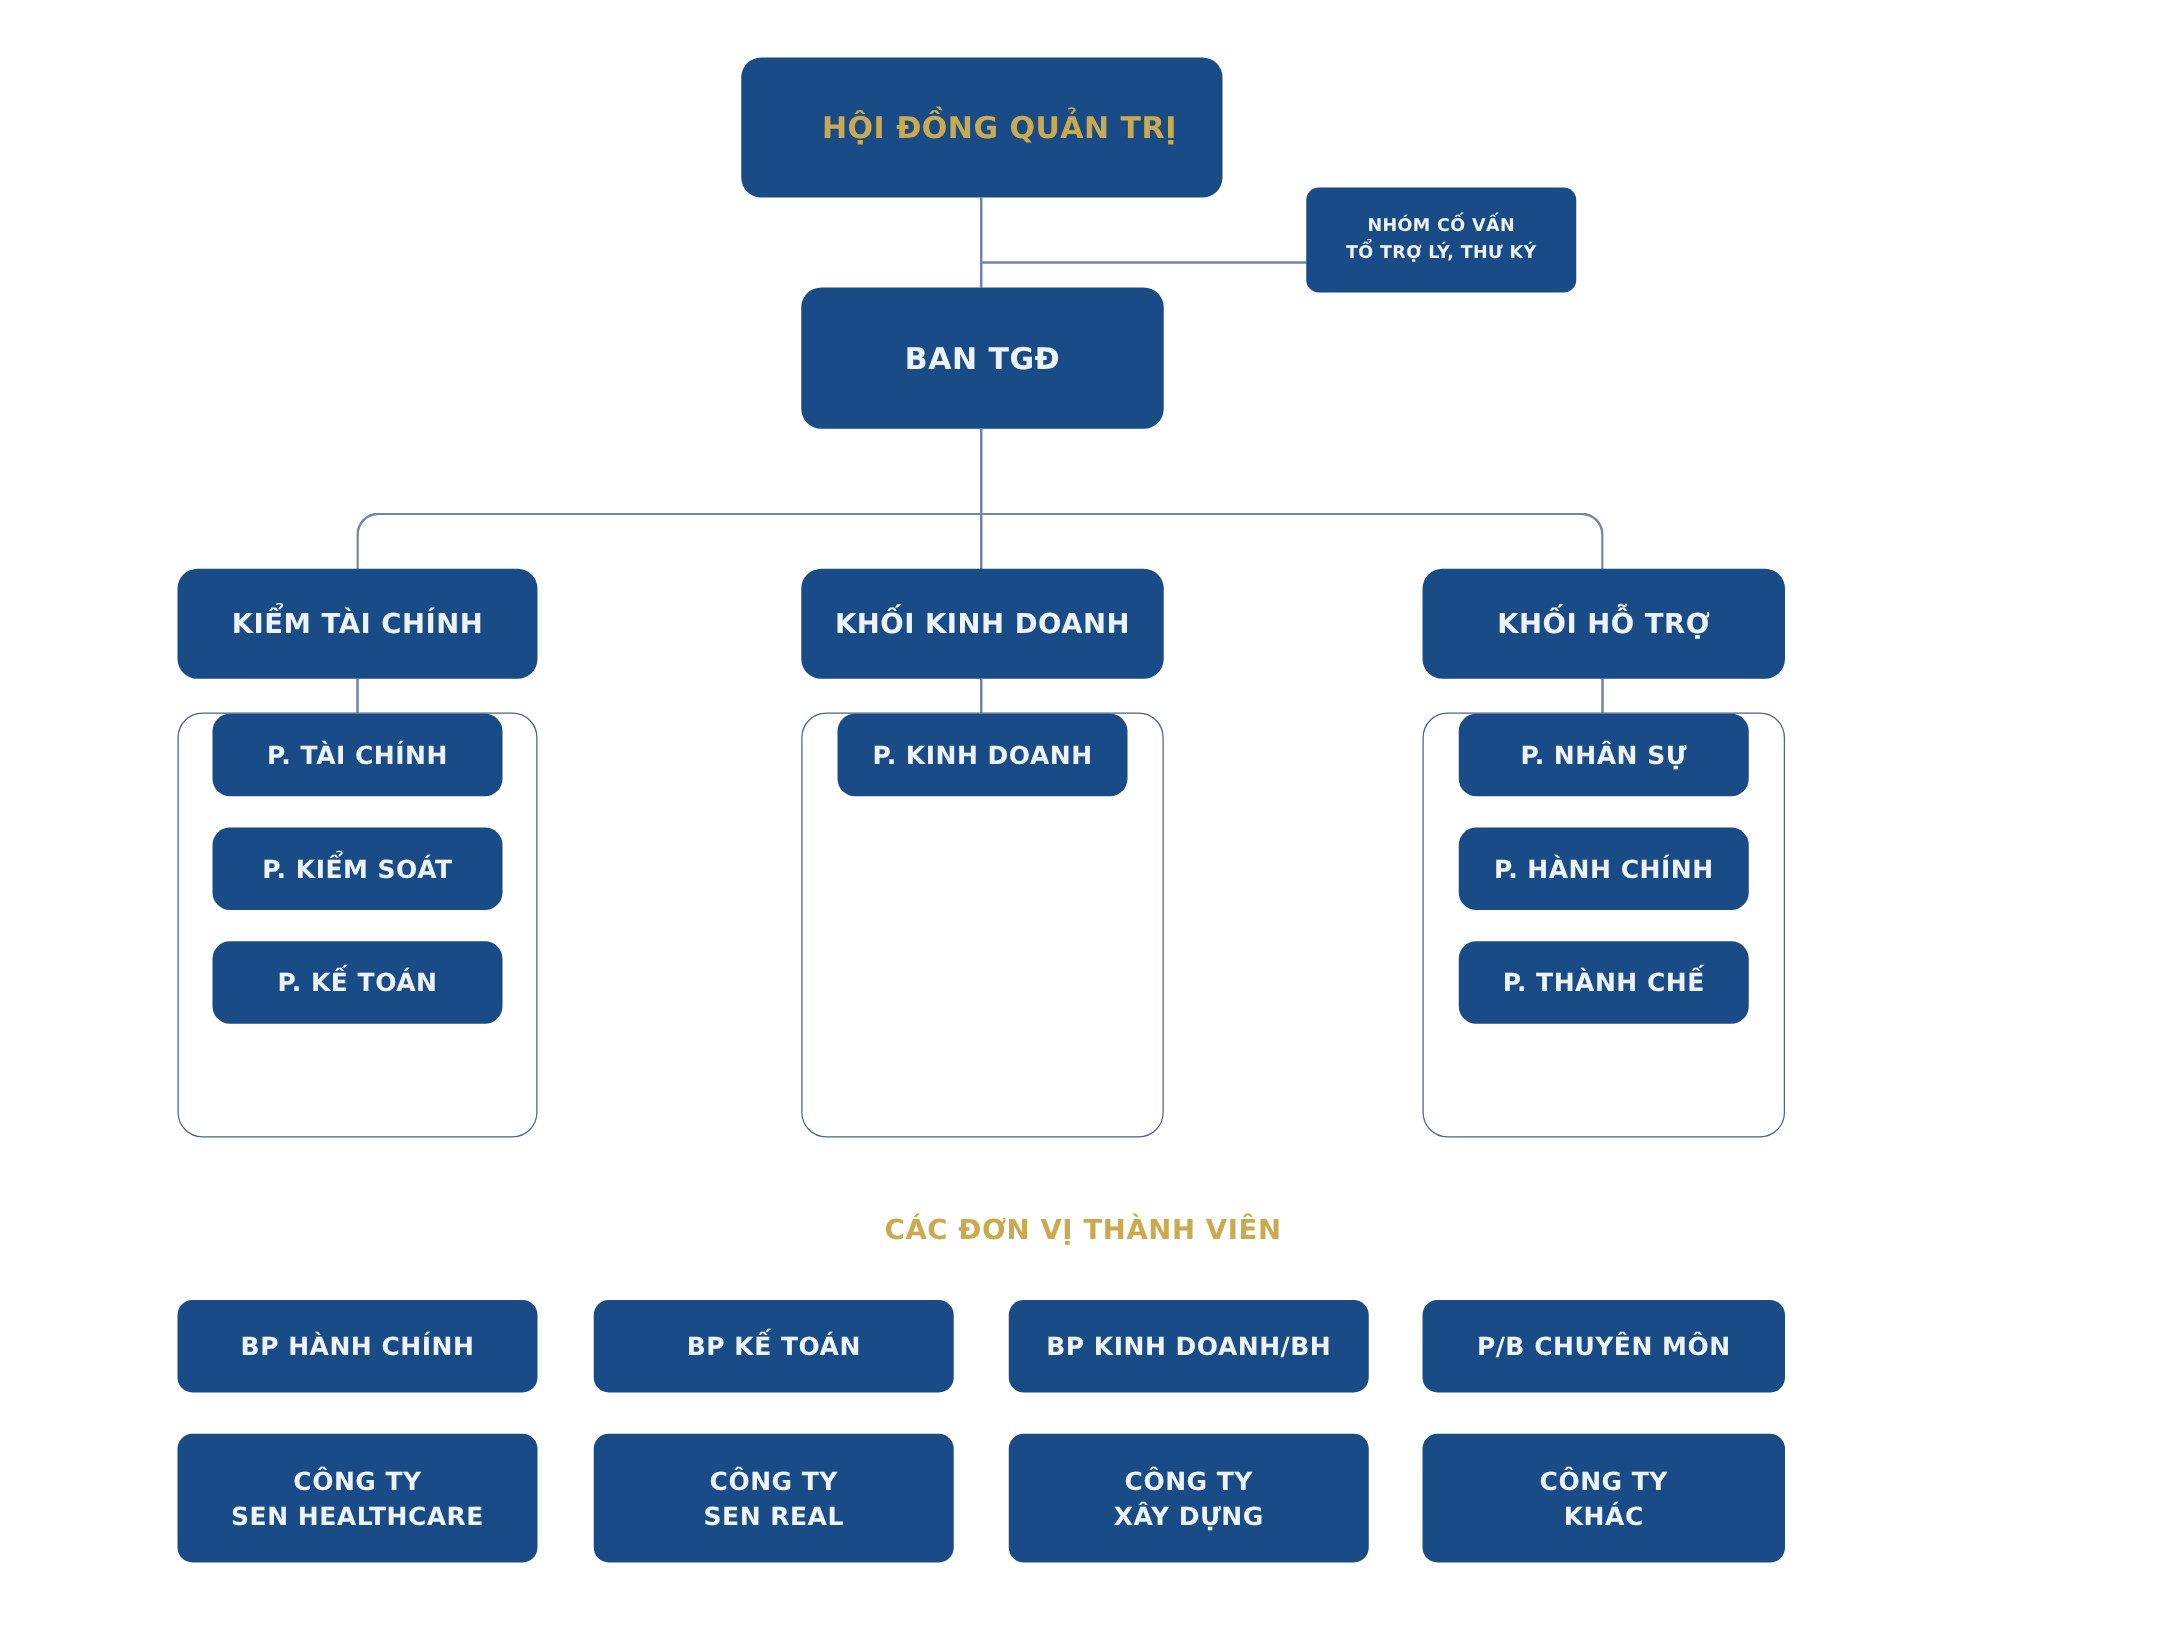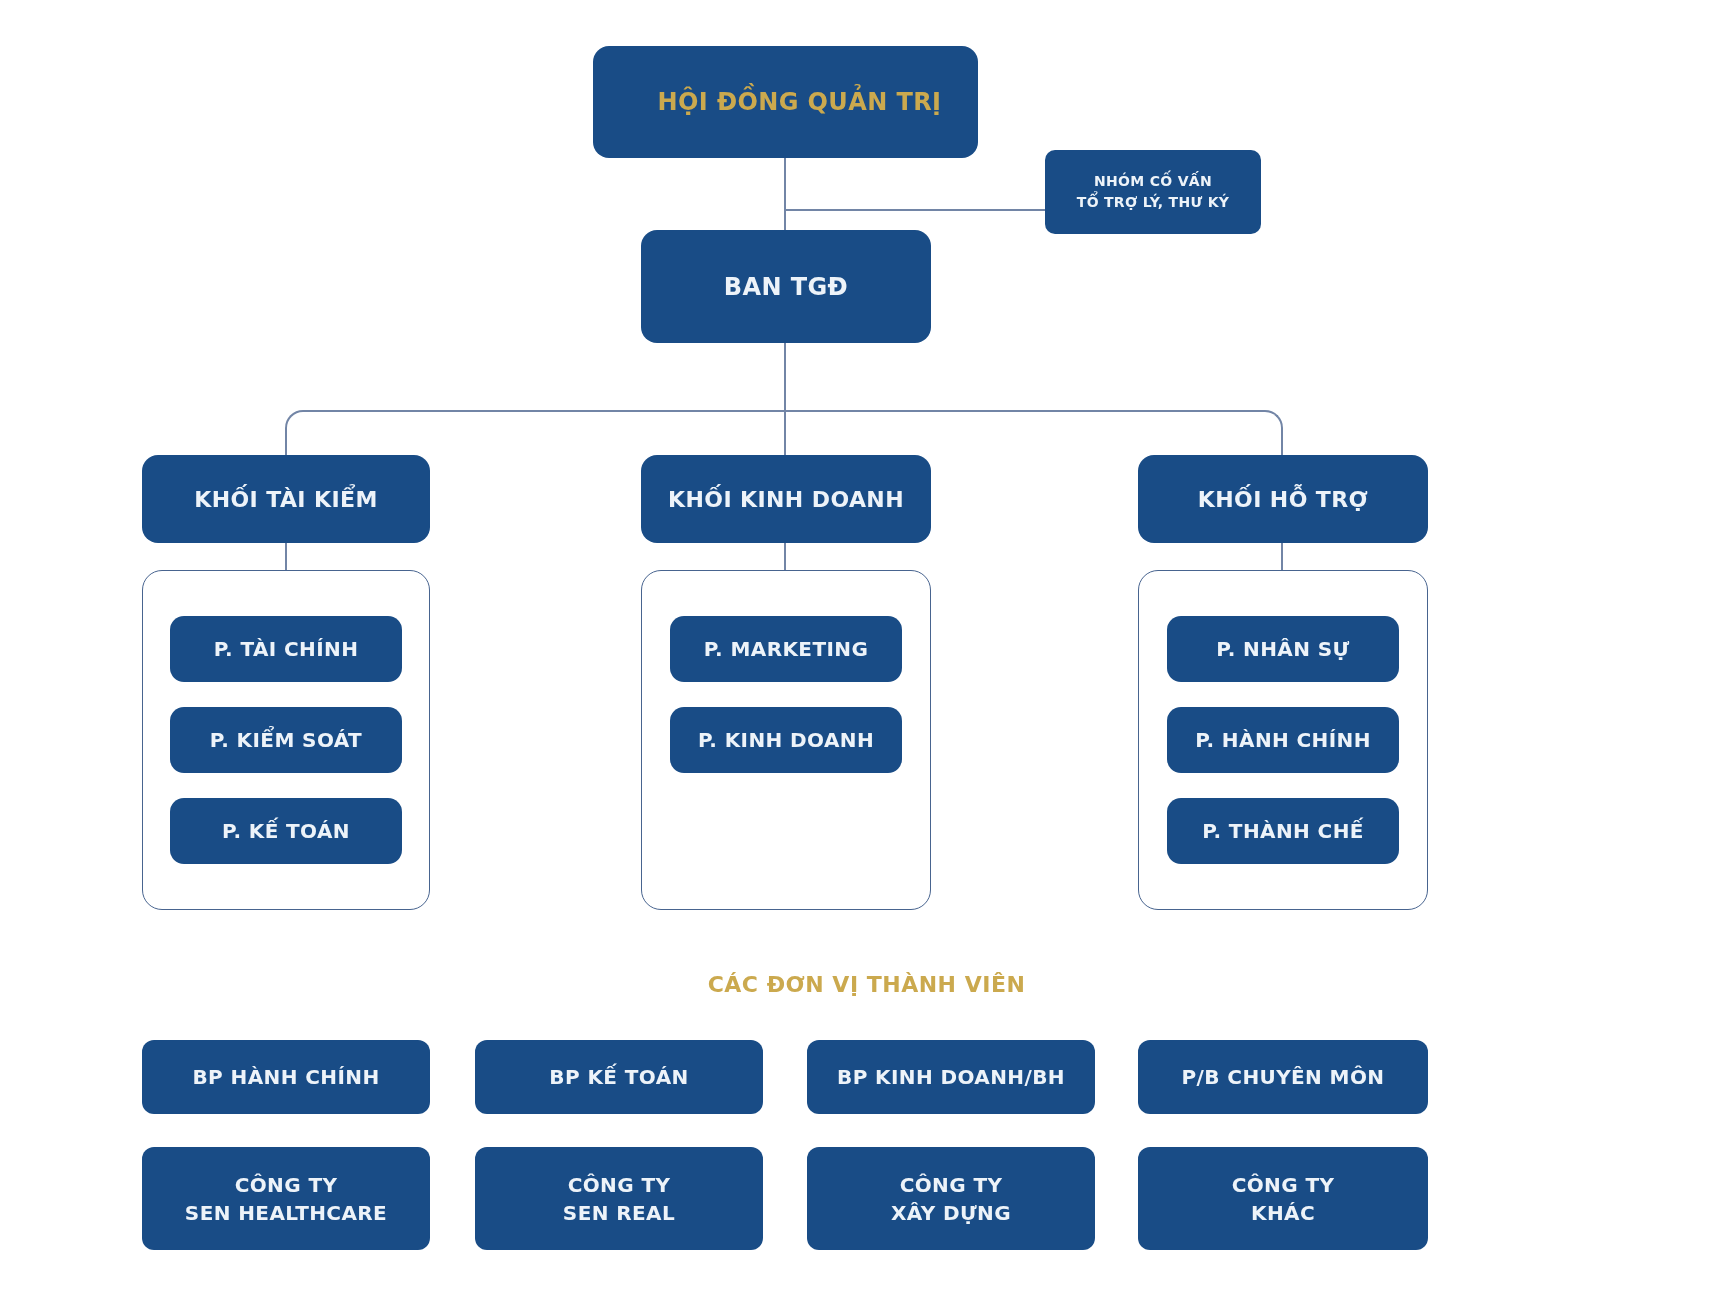--- a/index.html
+++ b/index.html
@@ -25,21 +25,21 @@
   
   .division { top:455px; height:88px; font-size:22px; }
   #div-fin  { left:142px;  width:288px; }
   #div-biz  { left:641px;  width:290px; }
   #div-sup  { left:1138px; width:290px; }
 
   
   .group {
     position:absolute; top:570px; height:340px; box-sizing:border-box;
     border:1.5px solid var(--container_border,#48648F); border-radius:20px; background:#ffffff;
-    display:flex; flex-direction:column; align-items:center; padding-top:45px; gap:25px;
+    display:flex; flex-direction:column; align-items:center; gap:25px;
   }
   #grp-fin { left:142px;  width:288px; }
   #grp-biz { left:641px;  width:290px; }
   #grp-sup { left:1138px; width:290px; }
   .dept { width:232px; height:66px; border-radius:14px; font-size:20px; flex:0 0 auto; }
 
   
   .vline { position:absolute; width:2px; background:var(--line,#7285A6); }
   .hline { position:absolute; height:2px; background:var(--line,#7285A6); }
   #vline-root     { left:784px;  top:158px; height:72px; }
@@ -86,36 +86,35 @@
   <div class="bluebox abs" id="advisor">
     <span>NHÓM CỐ VẤN</span>
     <span>TỔ TRỢ LÝ, THƯ KÝ</span>
   </div>
 
   <div class="bluebox abs" id="ceo">
     <span>BAN TGĐ</span>
   </div>
 
   <div class="bluebox abs division" id="div-fin">
-    <span>KHỐI TÀI KIỂM</span>
+    <span>KIỂM TÀI CHÍNH</span>
   </div>
   <div class="bluebox abs division" id="div-biz">
     <span>KHỐI KINH DOANH</span>
   </div>
   <div class="bluebox abs division" id="div-sup">
     <span>KHỐI HỖ TRỢ</span>
   </div>
 
   <div class="group" id="grp-fin">
     <div class="bluebox dept">P. TÀI CHÍNH</div>
     <div class="bluebox dept">P. KIỂM SOÁT</div>
     <div class="bluebox dept">P. KẾ TOÁN</div>
   </div>
   <div class="group" id="grp-biz">
-    <div class="bluebox dept">P. MARKETING</div>
     <div class="bluebox dept">P. KINH DOANH</div>
   </div>
   <div class="group" id="grp-sup">
     <div class="bluebox dept">P. NHÂN SỰ</div>
     <div class="bluebox dept">P. HÀNH CHÍNH</div>
     <div class="bluebox dept">P. THÀNH CHẾ</div>
   </div>
 
   <div id="members-heading">CÁC ĐƠN VỊ THÀNH VIÊN</div>
 

